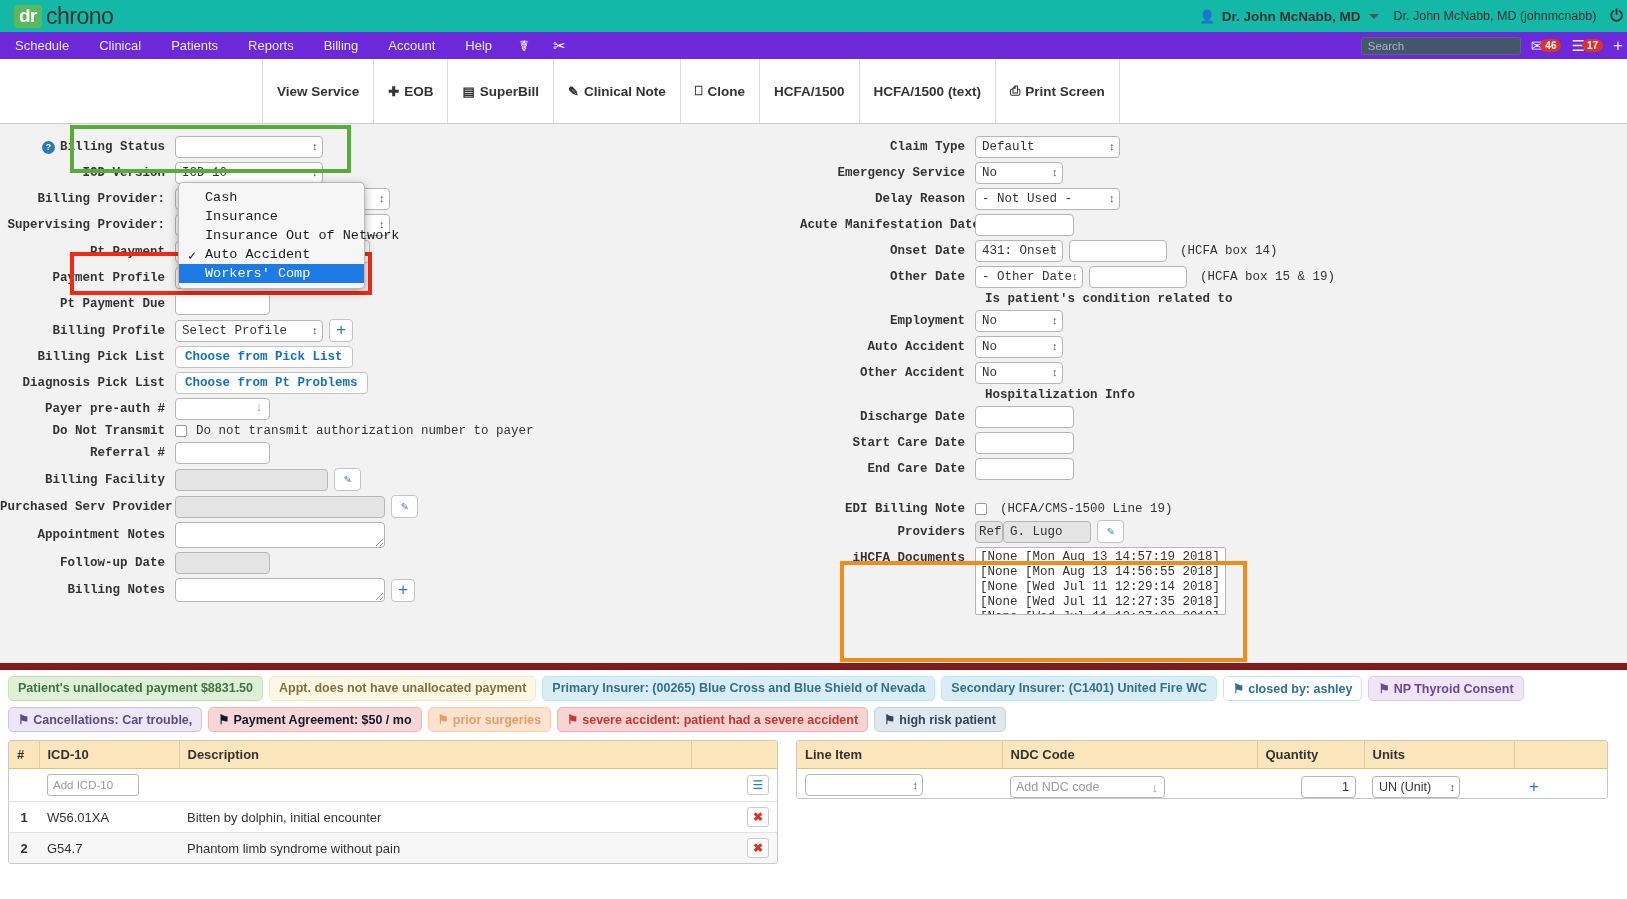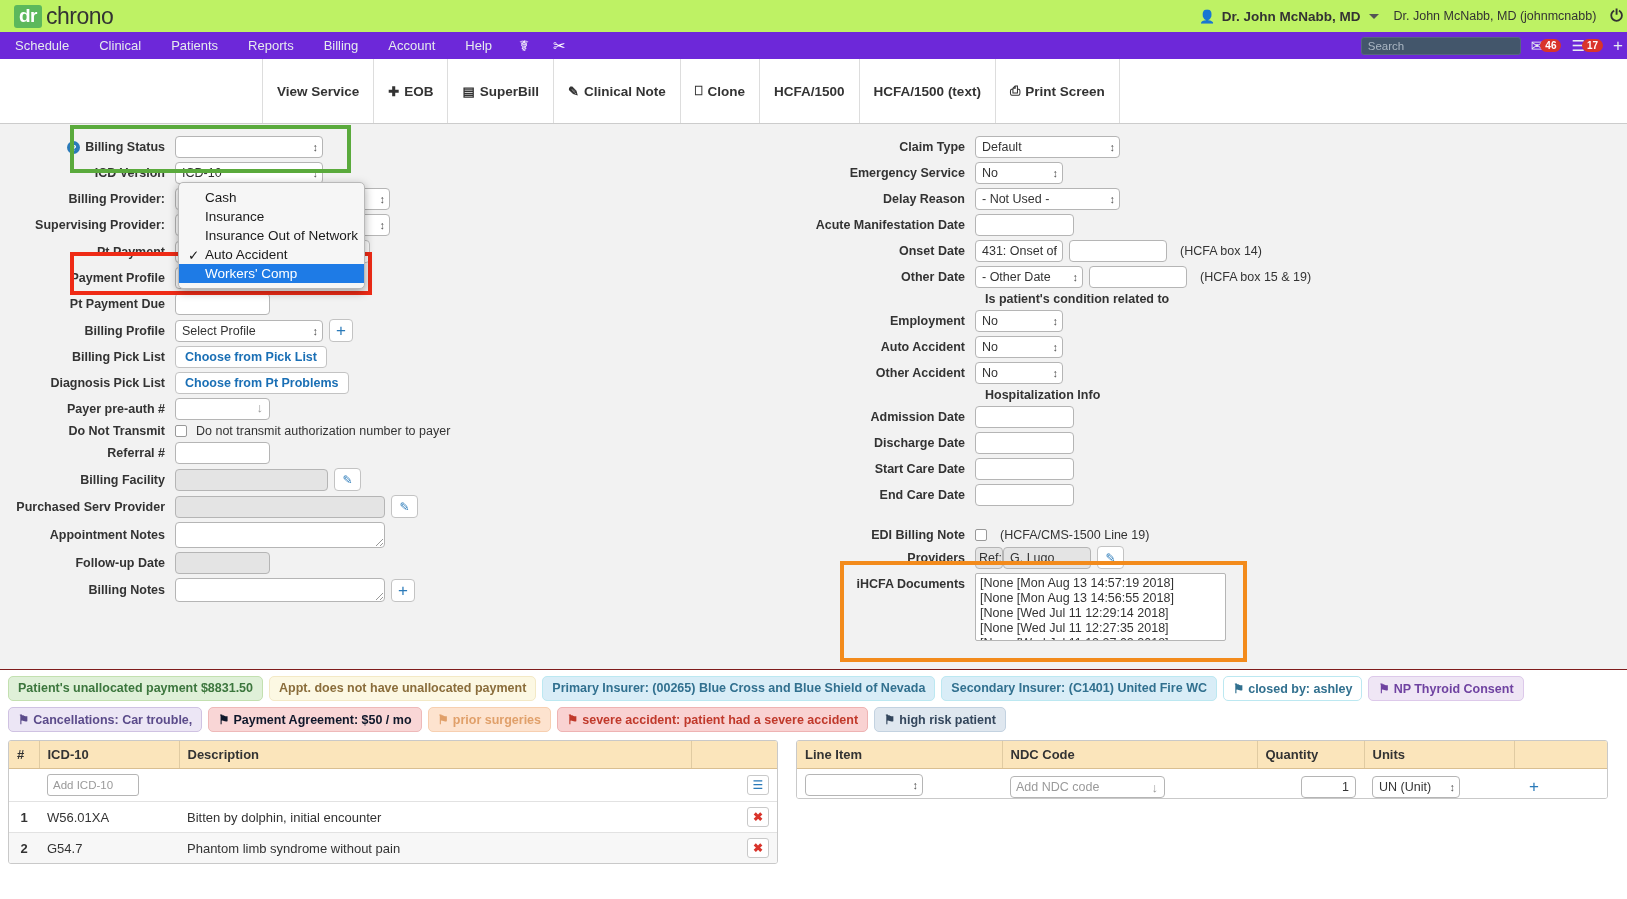--- a/index.html
+++ b/index.html
@@ -9,21 +9,21 @@
     font-family:"Liberation Sans", sans-serif;
     background:#ffffff;
     font-size:13px;
     color:#333;
     overflow:hidden;
     position:relative;
   }
 
   
   .brandbar{
-    height:32px; background:#bef264; position:relative;
+    height:32px; background:#14b8a6; position:relative;
     display:flex; align-items:center;
   }
   .logo{ display:flex; align-items:center; margin-left:14px; }
   .logo .dr{
     background:#5cb85c; color:#fff; font-weight:bold;
     font-size:19px; padding:1px 5px 2px 5px; border-radius:3px;
     letter-spacing:-0.5px; line-height:20px;
   }
   .logo .chrono{ font-size:23px; color:#333; margin-left:4px; letter-spacing:-0.5px; line-height:24px;}
   .brand-right{
@@ -78,21 +78,21 @@
     display:flex; align-items:center; justify-content:center; gap:5px;
     padding:0 14px; border-right:1px solid #ddd;
     font-size:13.5px; font-weight:bold; color:#333; white-space:nowrap;
     cursor:pointer;
   }
   .tb-ic{ font-size:13px; }
 
   
   .formwrap{
     position:relative; height:546px; background:#f2f2f2;
-    border-bottom:1px solid #7f1d1d; overflow:hidden;
+    border-bottom:7px solid #7f1d1d; overflow:hidden;font-family:Liberation Mono, monospace;
   }
   .col-left{ position:absolute; left:0; top:0; width:800px; }
   .col-right{ position:absolute; left:800px; top:0; width:827px; }
 
   .frow{ display:flex; align-items:center; margin-bottom:4px; }
   .flab{
     width:175px; text-align:right; padding-right:10px;
     font-size:12.5px; font-weight:bold; color:#333; white-space:nowrap;
   }
   .fctl{ display:flex; align-items:center; gap:6px; }
@@ -507,26 +507,20 @@
 
     <div class="frow">
       <div class="flab">Other Accident</div>
       <div class="fctl">
         <div class="sel" style="width:88px;">No</div>
       </div>
     </div>
 
     <div class="sectionhead">Hospitalization Info</div>
 
-    <div class="frow">
-      <div class="flab">Admission Date</div>
-      <div class="fctl">
-        <div class="inp" style="width:99px;"></div>
-      </div>
-    </div>
 
     <div class="frow">
       <div class="flab">Discharge Date</div>
       <div class="fctl">
         <div class="inp" style="width:99px;"></div>
       </div>
     </div>
 
     <div class="frow">
       <div class="flab">Start Care Date</div>

